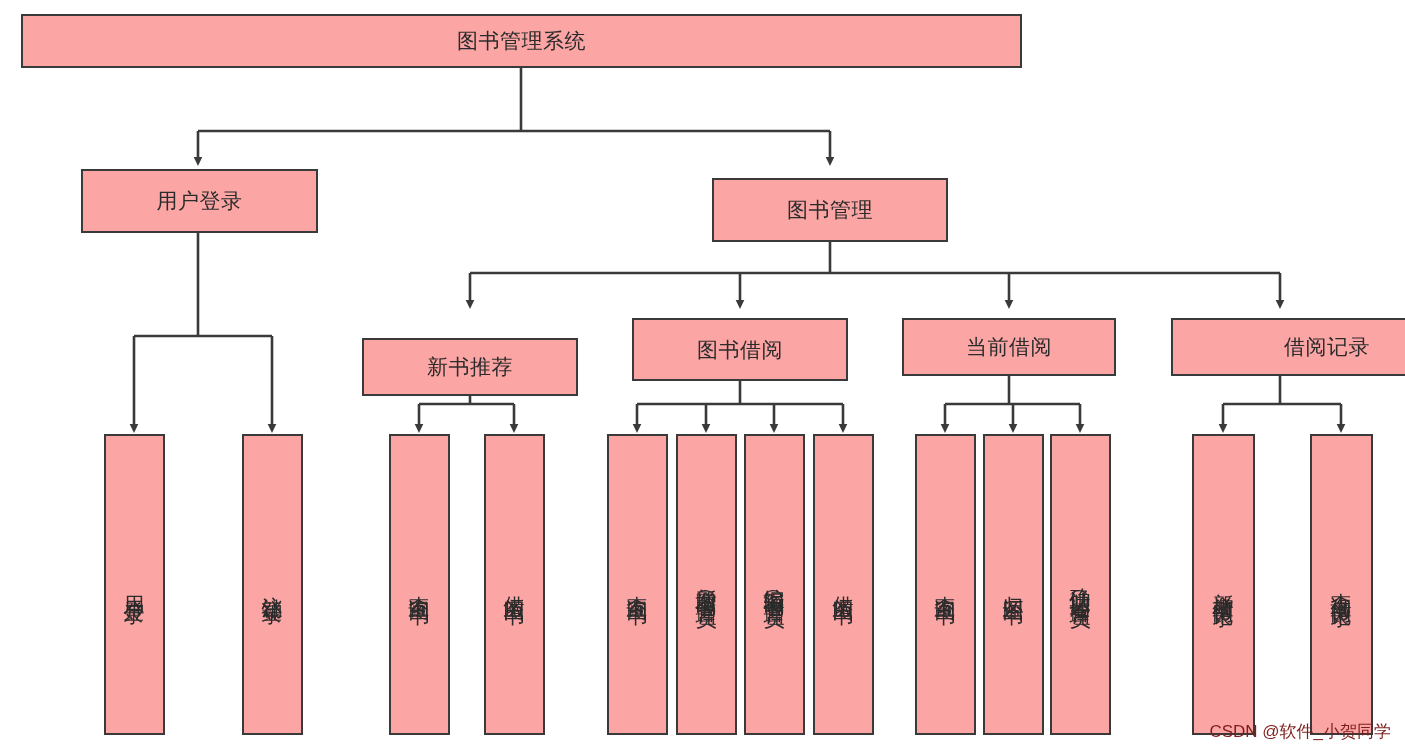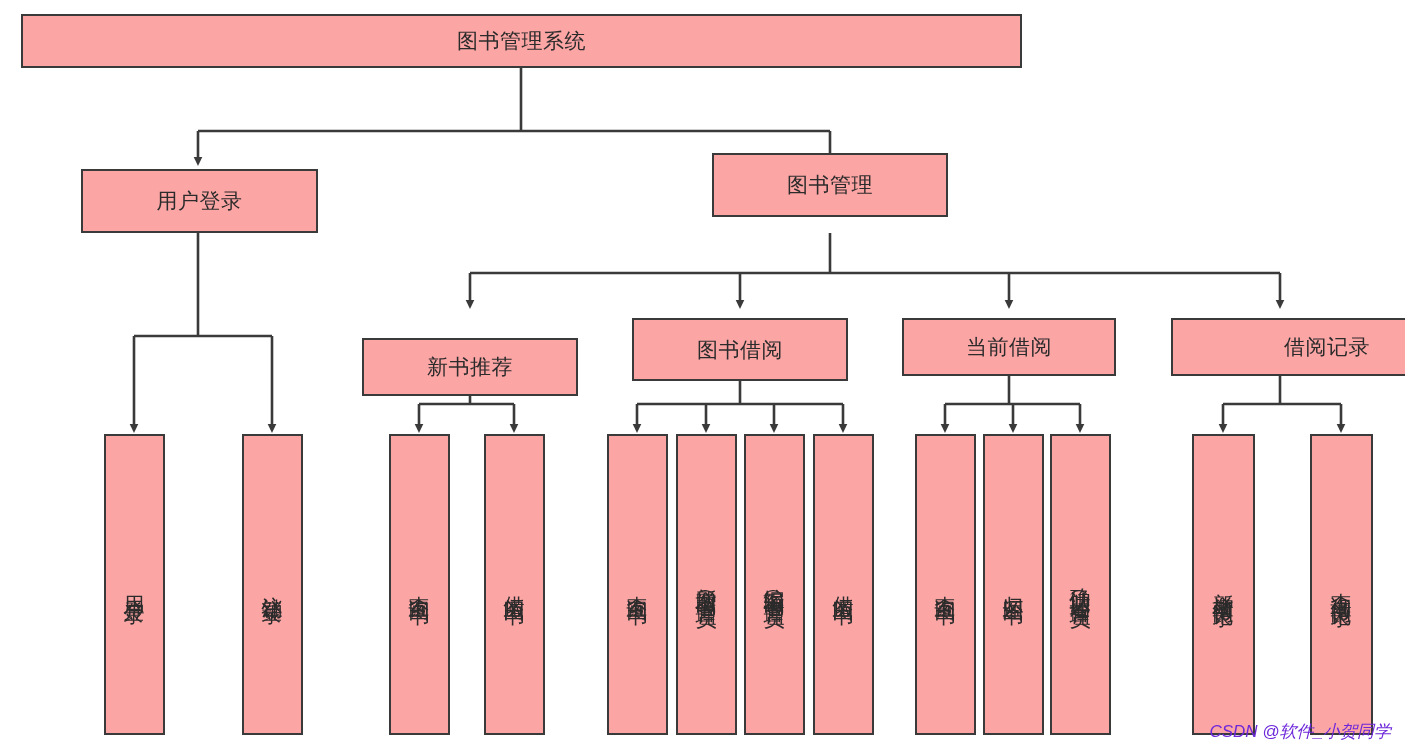--- a/index.html
+++ b/index.html
@@ -58,24 +58,23 @@
     text-orientation: upright;
     font-size: 21px;
     letter-spacing: 3px;
     line-height: 1;
   }
   #watermark {
     position: absolute;
     right: 14px;
     bottom: 4px;
     font-size: 17px;
-    color: #6d28d9;
+    color: #7f1d1d;
     white-space: nowrap;
     pointer-events: none;
-    font-style: italic;
   }
 </style>
 </head>
 <body>
 
 <div id="diagram-root">
 
   <svg class="layer" viewBox="0 0 1405 747" preserveAspectRatio="none">
     <defs>
       <marker id="arrowhead" markerWidth="11" markerHeight="11" refX="4.2" refY="5" orient="auto" markerUnits="userSpaceOnUse">
@@ -128,21 +127,21 @@
   </svg>
 
   <div class="node-box node-h" style="left:21px; top:14px; width:1001px; height:54px;">
     <span class="node-label">图书管理系统</span>
   </div>
 
   <div class="node-box node-h" style="left:81px; top:169px; width:237px; height:64px;">
     <span class="node-label">用户登录</span>
   </div>
 
-  <div class="node-box node-h" style="left:712px; top:153px; width:236px; height:64px;">
+  <div class="node-box node-h" style="left:712px; top:178px; width:236px; height:64px;">
     <span class="node-label">图书管理</span>
   </div>
 
   <div class="node-box node-h" style="left:362px; top:318px; width:216px; height:58px;margin-top:20px;">
     <span class="node-label">新书推荐</span>
   </div>
 
   <div class="node-box node-h" style="left:632px; top:318px; width:216px; height:63px;">
     <span class="node-label">图书借阅</span>
   </div>

